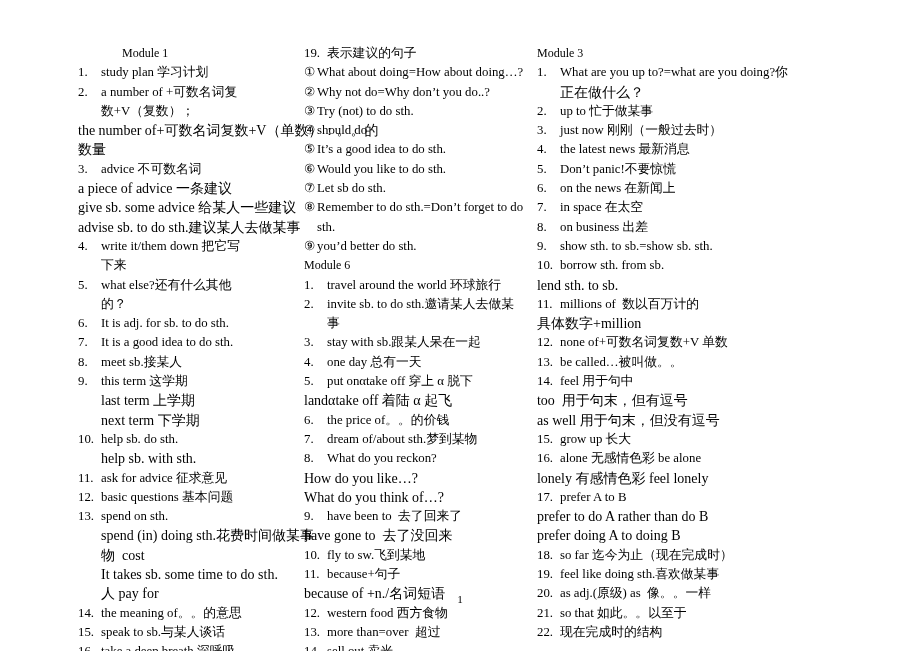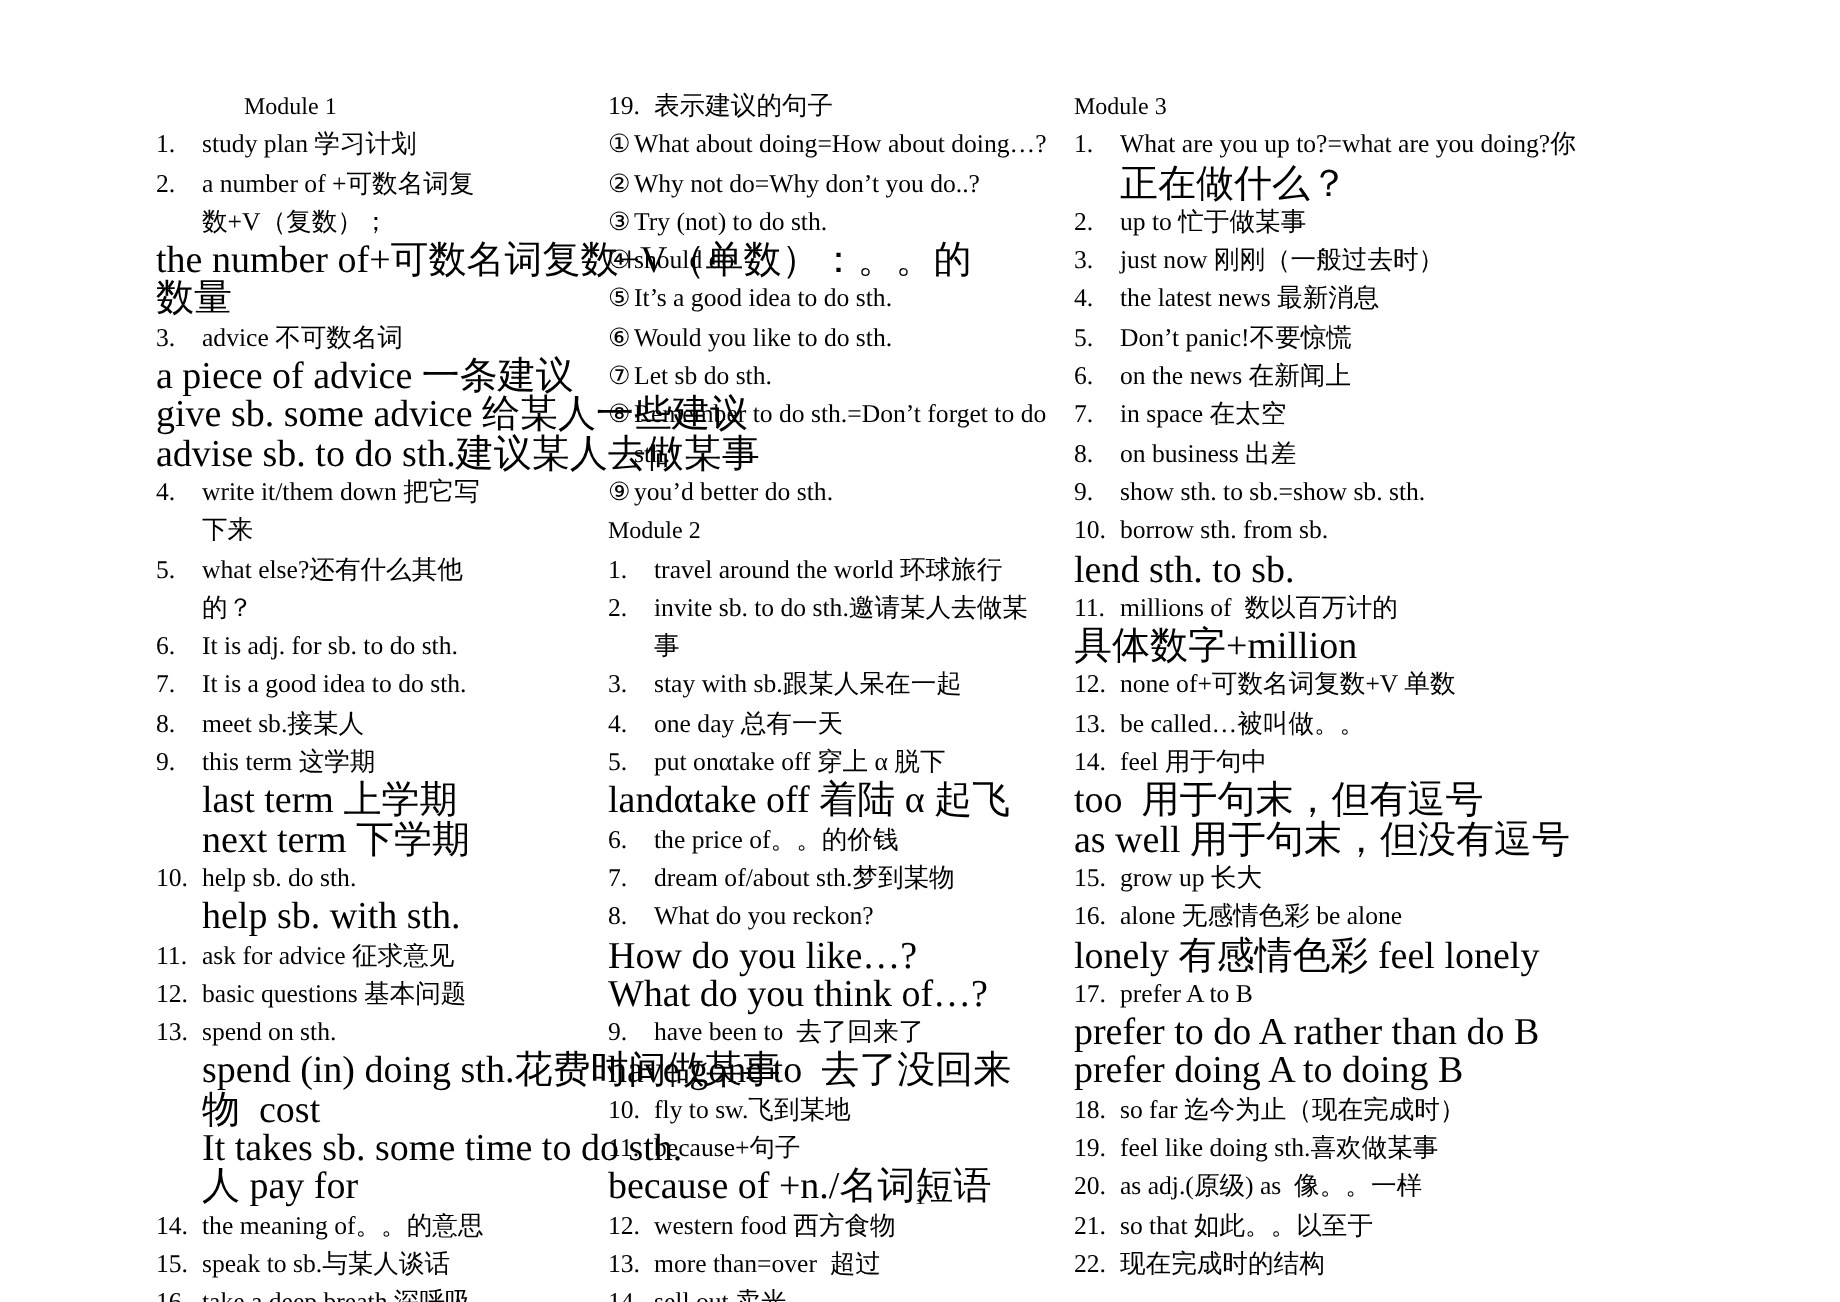--- a/index.html
+++ b/index.html
@@ -29,21 +29,21 @@
     align-items: flex-start;
   }
   .col {
     box-sizing: border-box;
   }
   .col-left   { width: 250px; padding-left: 78px; }
   .col-middle { width: 278px; padding-left: 54px; }
   .col-right  { width: 392px; padding-left: 2px; margin-left: 11px; }
 
   .line {
-    font-size: 19px;
+    font-size: 14px;
     line-height: 19.3px;
     white-space: pre;
     letter-spacing: 0px;
   }
   
   .item {
     display: flex;
     font-size: 12.8px;
     line-height: 19.3px;
   }
@@ -208,21 +208,21 @@
             <span class="txt">Let sb do sth.</span>
           </div>
           <div class="item circ">
             <span class="num circled">⑧</span>
             <span class="txt">Remember to do sth.=Don’t forget to do sth.</span>
           </div>
           <div class="item circ">
             <span class="num circled">⑨</span>
             <span class="txt">you’d better do sth.</span>
           </div>
-          <div class="heading">Module 2</div>
+          <div class="heading">Module 6</div>
           <div class="item">
             <span class="num">1.</span>
             <span class="txt">travel around the world 环球旅行</span>
           </div>
           <div class="item">
             <span class="num">2.</span>
             <span class="txt">invite sb. to do sth.邀请某人去做某事</span>
           </div>
           <div class="item">
             <span class="num">3.</span>

